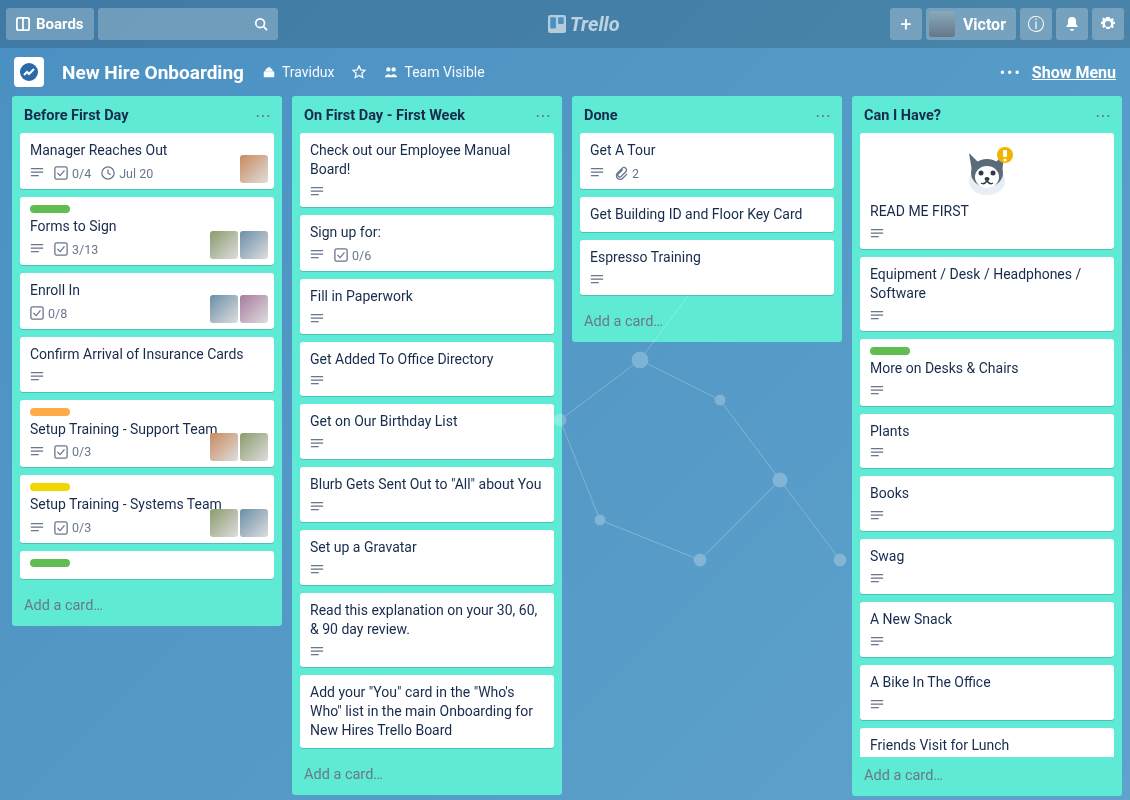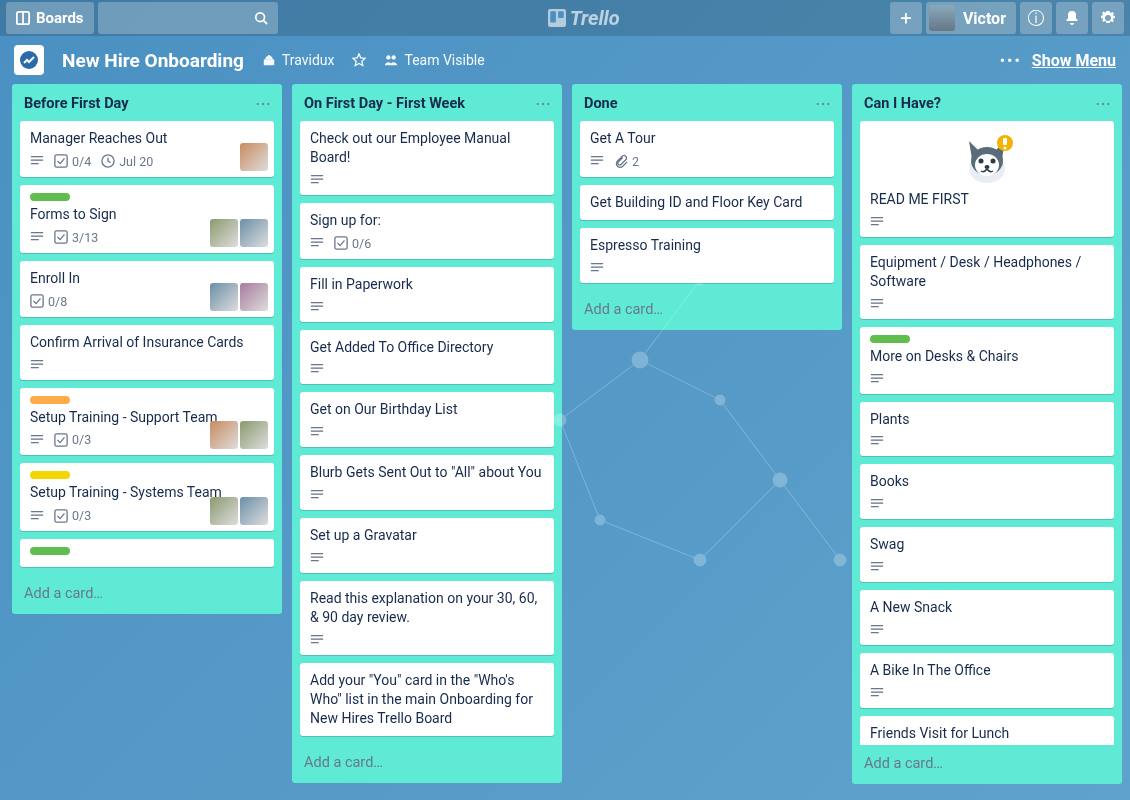--- a/index.html
+++ b/index.html
@@ -1,19 +1,19 @@
 <!DOCTYPE html>
 <html><head>
 <meta charset="utf-8">
 <style>
 * { margin: 0; padding: 0; box-sizing: border-box; font-family: -apple-system, BlinkMacSystemFont, "Segoe UI", Roboto, Helvetica, sans-serif; }
 body { width: 1130px; height: 800px; overflow: hidden; background: linear-gradient(135deg, #4a90c2, #5fa3cc); position: relative; }
 .bg-network { position: absolute; inset: 0; opacity: 0.25; pointer-events: none; }
 
-.topbar { height: 36px; background: rgba(0,0,0,0.15); display: flex; align-items: center; padding: 0 6px; gap: 4px; }
+.topbar { height: 48px; background: rgba(0,0,0,0.15); display: flex; align-items: center; padding: 0 6px; gap: 4px; }
 .tb-btn { background: rgba(255,255,255,0.25); color: #fff; border-radius: 3px; height: 32px; padding: 0 10px; display: flex; align-items: center; gap: 6px; font-weight: 700; font-size: 15px; cursor: pointer; }
 .tb-search { background: rgba(255,255,255,0.25); border-radius: 3px; height: 32px; width: 180px; display: flex; align-items: center; justify-content: flex-end; padding: 0 10px; }
 .tb-center { flex: 1; display: flex; justify-content: center; align-items: center; color: rgba(255,255,255,0.65); font-weight: 700; font-size: 20px; font-style: italic; gap: 4px; }
 .tb-right { display: flex; align-items: center; gap: 4px; margin-left: auto; }
 .tb-icon { width: 32px; height: 32px; background: rgba(255,255,255,0.25); border-radius: 3px; display: flex; align-items: center; justify-content: center; color: #fff; cursor: pointer; }
 .tb-user { background: rgba(255,255,255,0.25); border-radius: 3px; height: 32px; padding: 0 10px 0 3px; display: flex; align-items: center; gap: 8px; color: #fff; font-weight: 700; cursor: pointer; }
 .tb-avatar { width: 26px; height: 26px; border-radius: 3px; background: linear-gradient(#8ab, #678); }
 
 .boardbar { height: 48px; display: flex; align-items: center; padding: 0 14px; gap: 18px; color: #fff; }
 .bb-icon { width: 30px; height: 30px; background: #fff; border-radius: 4px; display: flex; align-items: center; justify-content: center; font-size: 18px; }

